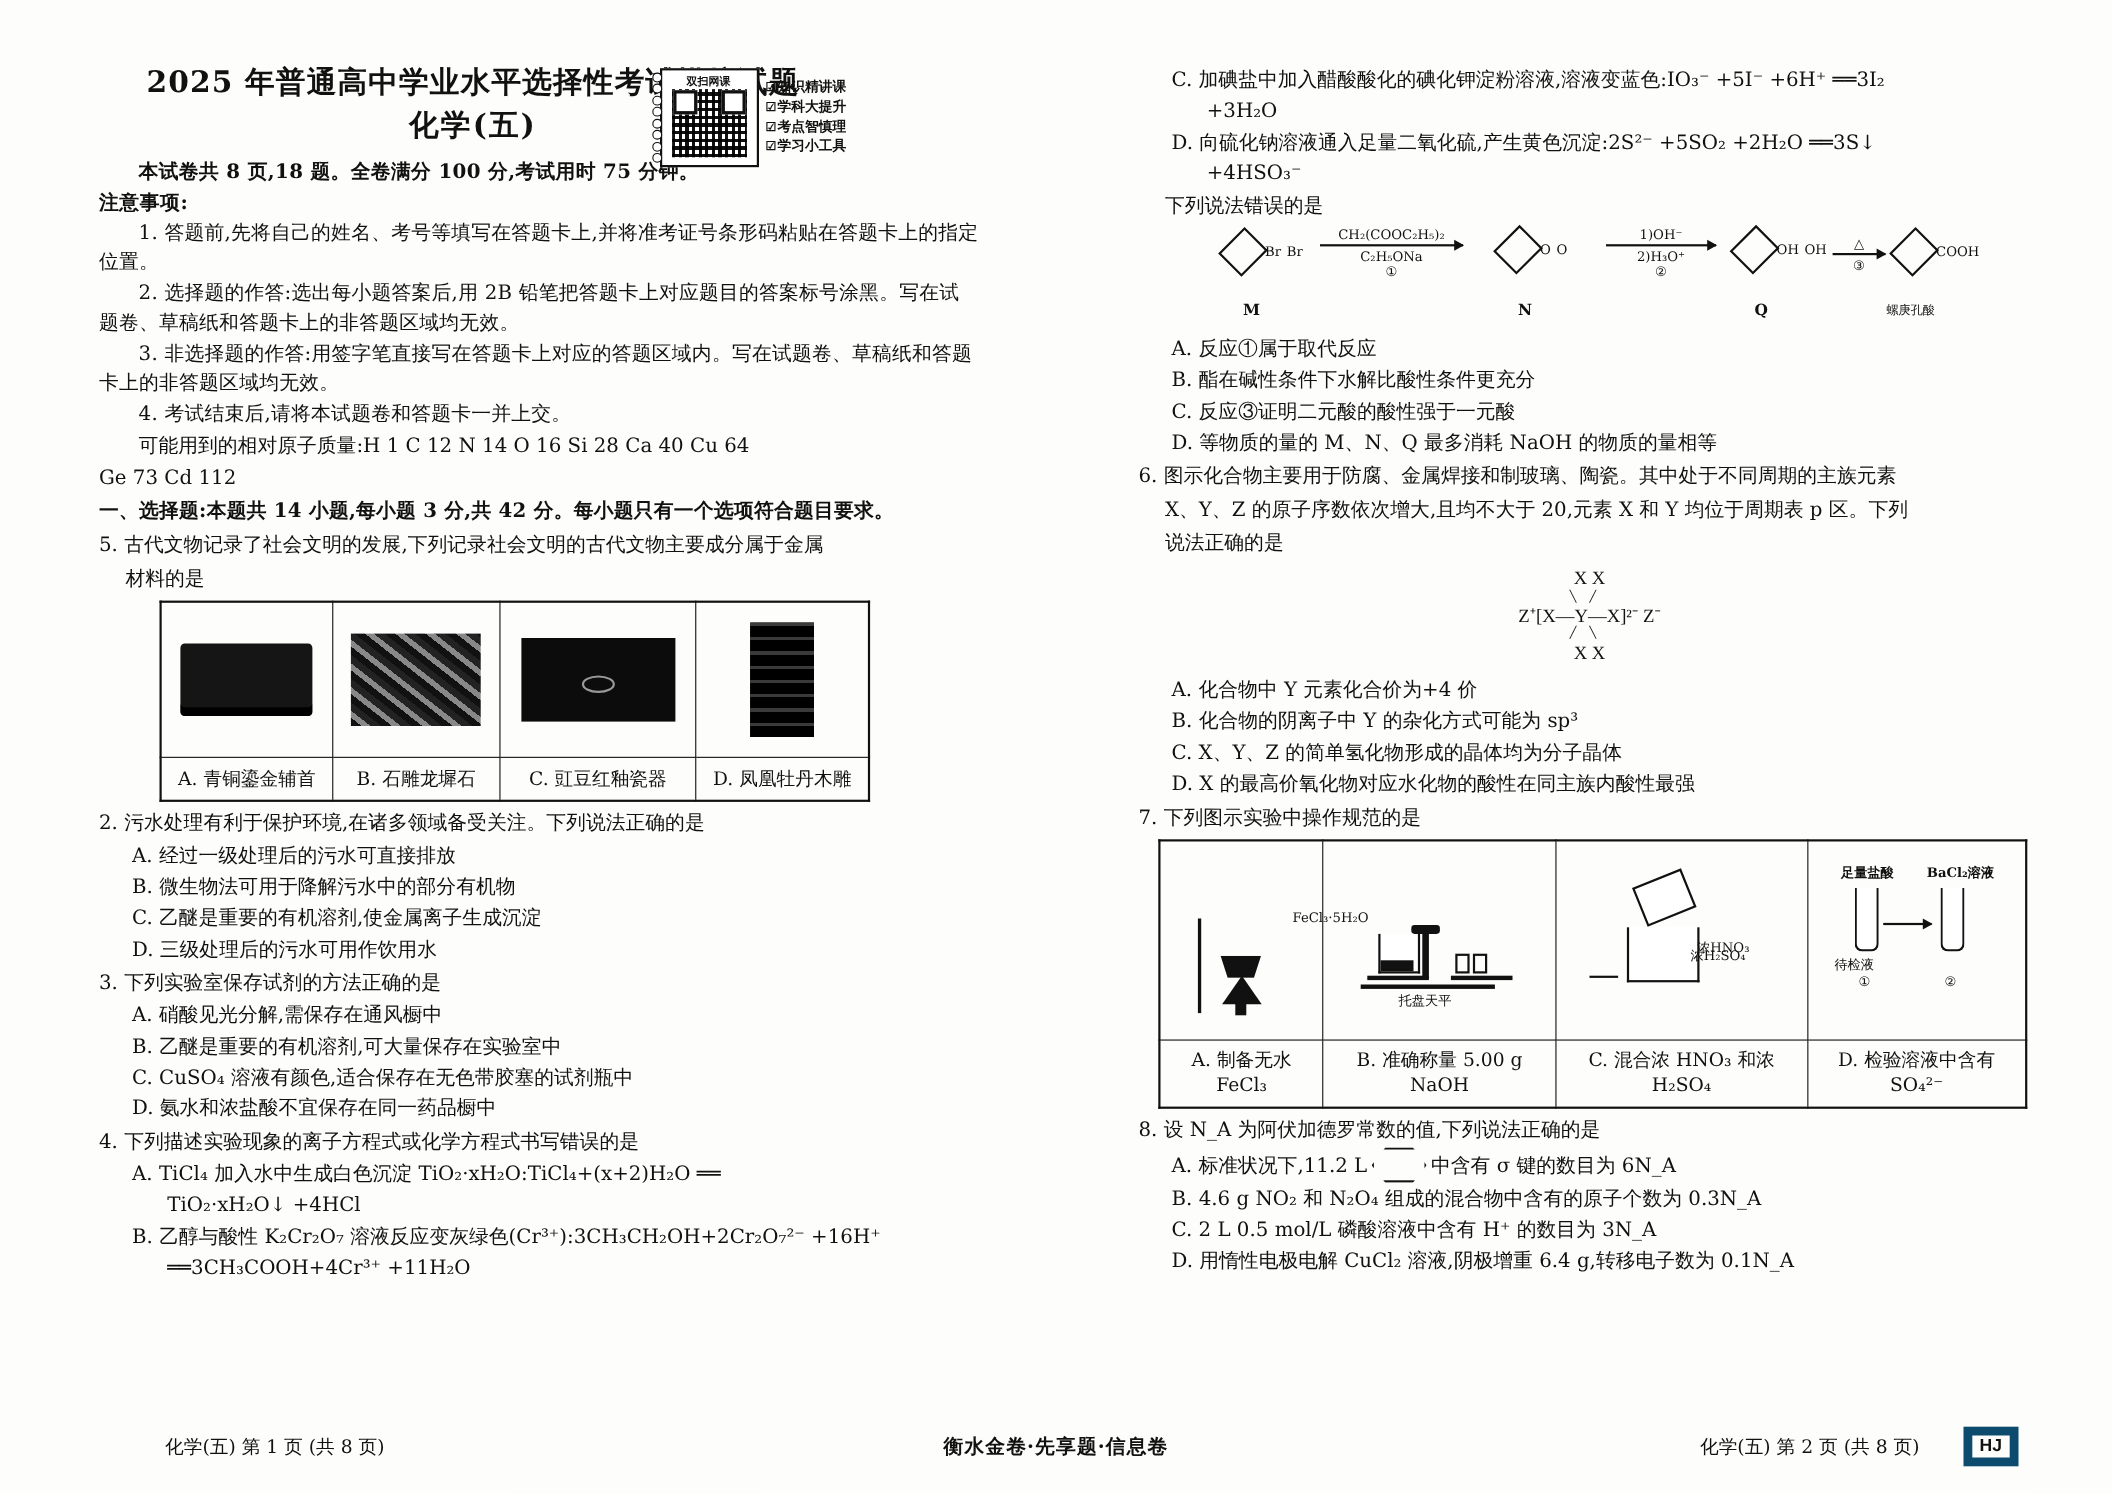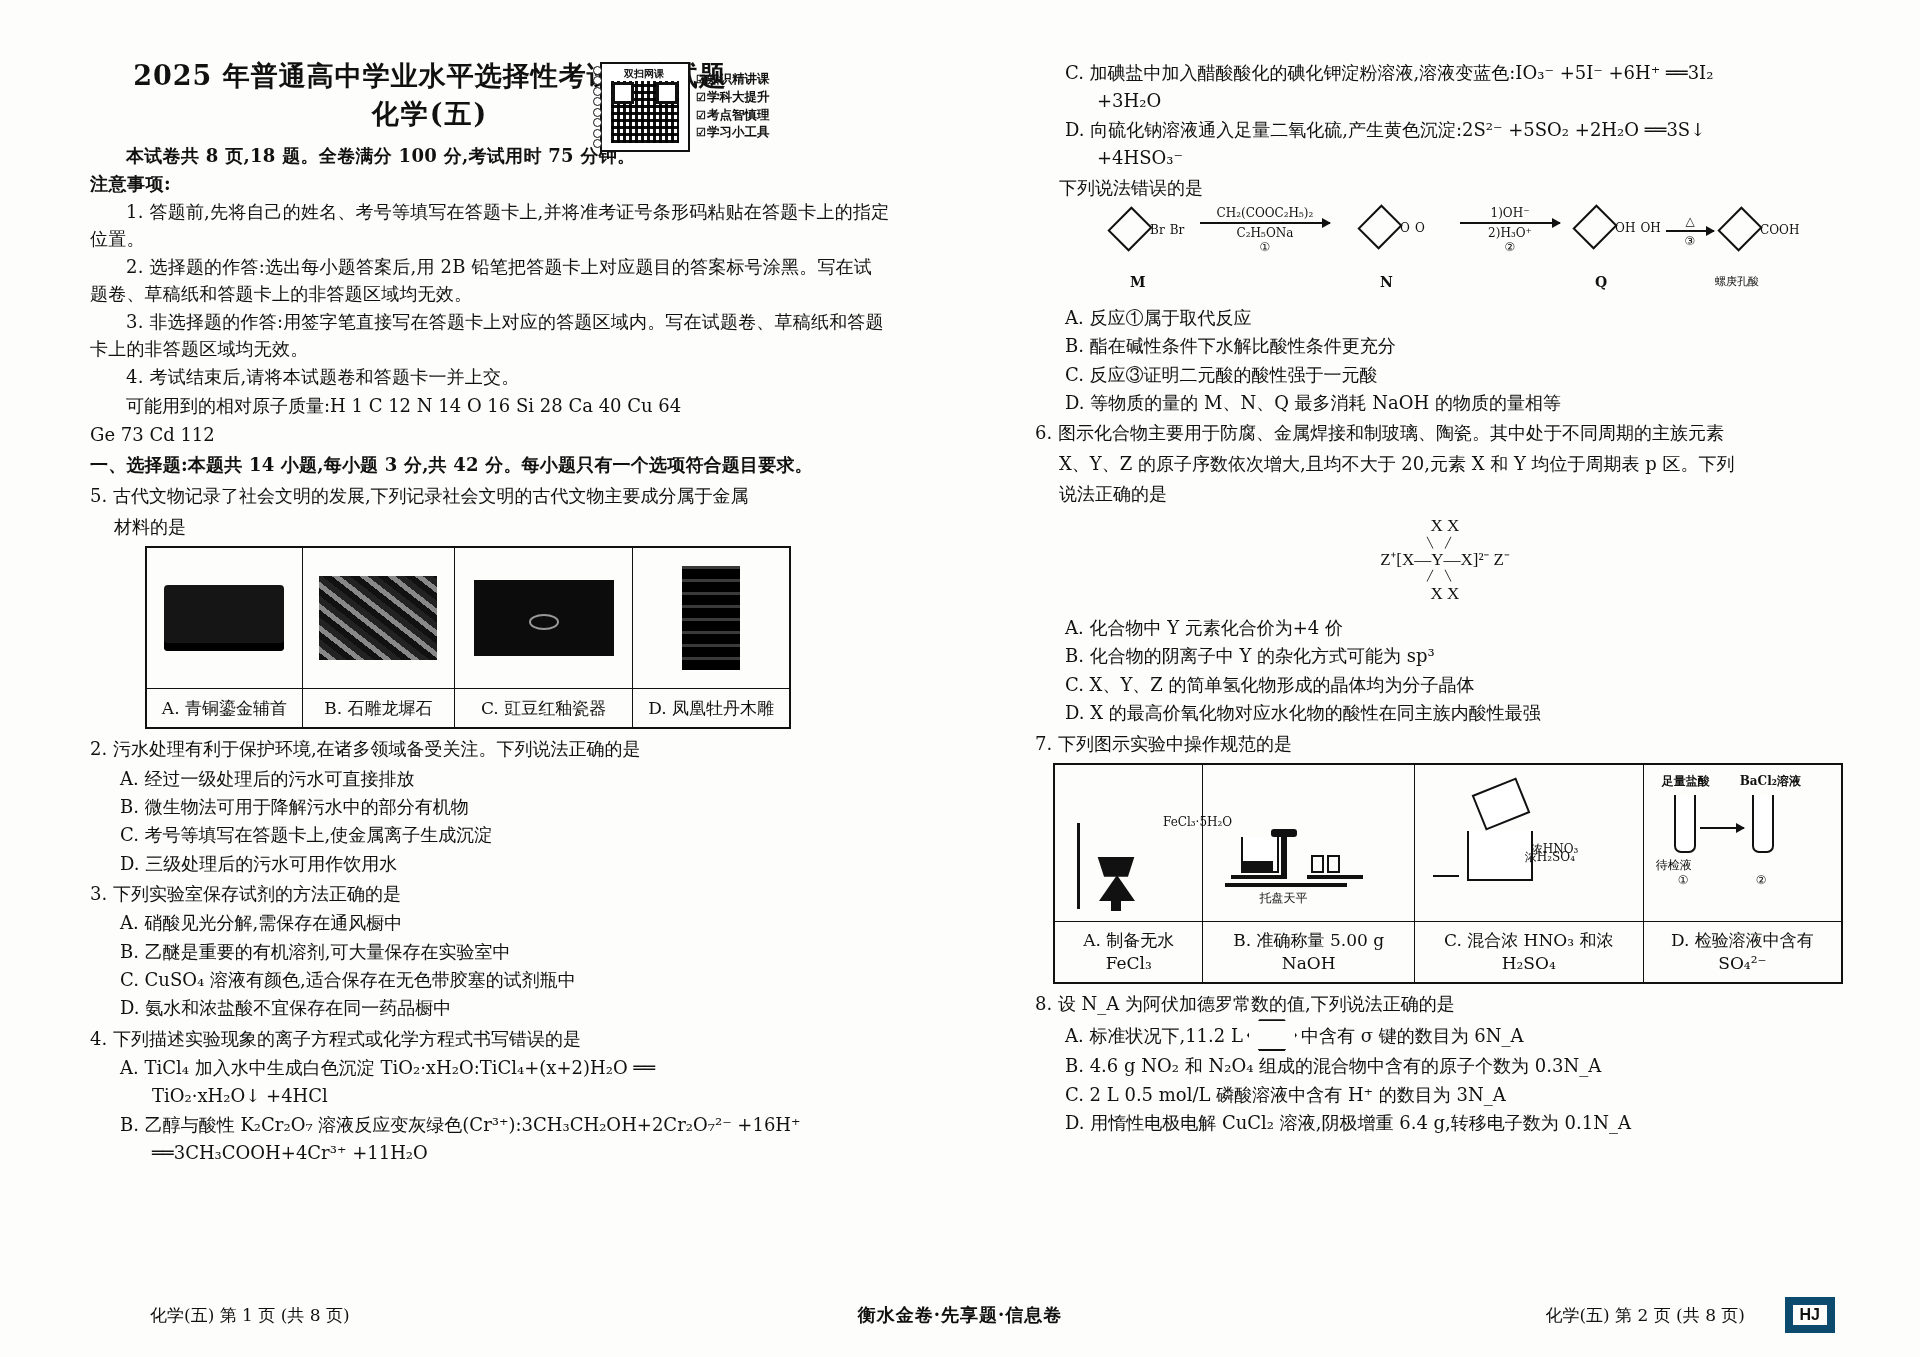--- a/index.html
+++ b/index.html
@@ -105,21 +105,21 @@
     background:repeating-linear-gradient(38deg,#111 0 6px,#888 6px 11px,#222 11px 17px);}
   .a3{width:140px;height:76px;background:#0c0c0c;position:relative;}
   .a3::after{content:"";position:absolute;left:50%;top:44%;width:26px;height:12px;
     transform:translateX(-50%);border:2px solid #999;border-radius:50%;}
   .a4{width:58px;height:104px;background:#0d0d0d;
     background-image:repeating-linear-gradient(0deg,#000 0 10px,#3a3a3a 10px 13px);}
 
   
   .exptable{margin:6px 0 6px 18px;width:790px;border:2px solid #111;border-collapse:collapse;}
   .exptable td{border:1.6px solid #111;text-align:center;vertical-align:middle;}
-  .expcell{height:148px;padding:4px;position:relative;}
+  .expcell{height:148px;padding:16px;position:relative;}
   .expcap{height:54px;font-size:17px;padding:3px 6px;line-height:1.32;}
 
   
   .lab{position:relative;width:100%;height:100%;}
   .lbl{position:absolute;font-size:12px;white-space:nowrap;}
   .burner{position:absolute;left:40px;bottom:16px;width:0;height:0;
     border-left:18px solid transparent;border-right:18px solid transparent;border-bottom:26px solid #111;}
   .burner-stem{position:absolute;left:52px;bottom:6px;width:10px;height:12px;background:#111;}
   .crucible{position:absolute;left:34px;bottom:40px;width:46px;height:20px;background:#111;
     clip-path:polygon(10% 0,90% 0,76% 100%,24% 100%);}
@@ -194,21 +194,21 @@
         <td class="capcell">B. 石雕龙墀石</td>
         <td class="capcell">C. 豇豆红釉瓷器</td>
         <td class="capcell">D. 凤凰牡丹木雕</td>
       </tr>
     </tbody>
       </table>
 
     <div class="q">2. 污水处理有利于保护环境,在诸多领域备受关注。下列说法正确的是</div>
     <div class="opt">A. 经过一级处理后的污水可直接排放</div>
     <div class="opt">B. 微生物法可用于降解污水中的部分有机物</div>
-    <div class="opt">C. 考号等填写在答题卡上,使金属离子生成沉淀</div>
+    <div class="opt">C. 乙醚是重要的有机溶剂,使金属离子生成沉淀</div>
     <div class="opt">D. 三级处理后的污水可用作饮用水</div>
 
     <div class="q">3. 下列实验室保存试剂的方法正确的是</div>
     <div class="opt">A. 硝酸见光分解,需保存在通风橱中</div>
     <div class="opt">B. 乙醚是重要的有机溶剂,可大量保存在实验室中</div>
     <div class="opt">C. CuSO₄ 溶液有颜色,适合保存在无色带胶塞的试剂瓶中</div>
     <div class="opt">D. 氨水和浓盐酸不宜保存在同一药品橱中</div>
 
     <div class="q">4. 下列描述实验现象的离子方程式或化学方程式书写错误的是</div>
     <div class="opt">A. TiCl₄ 加入水中生成白色沉淀 TiO₂·xH₂O:TiCl₄+(x+2)H₂O ══</div>

